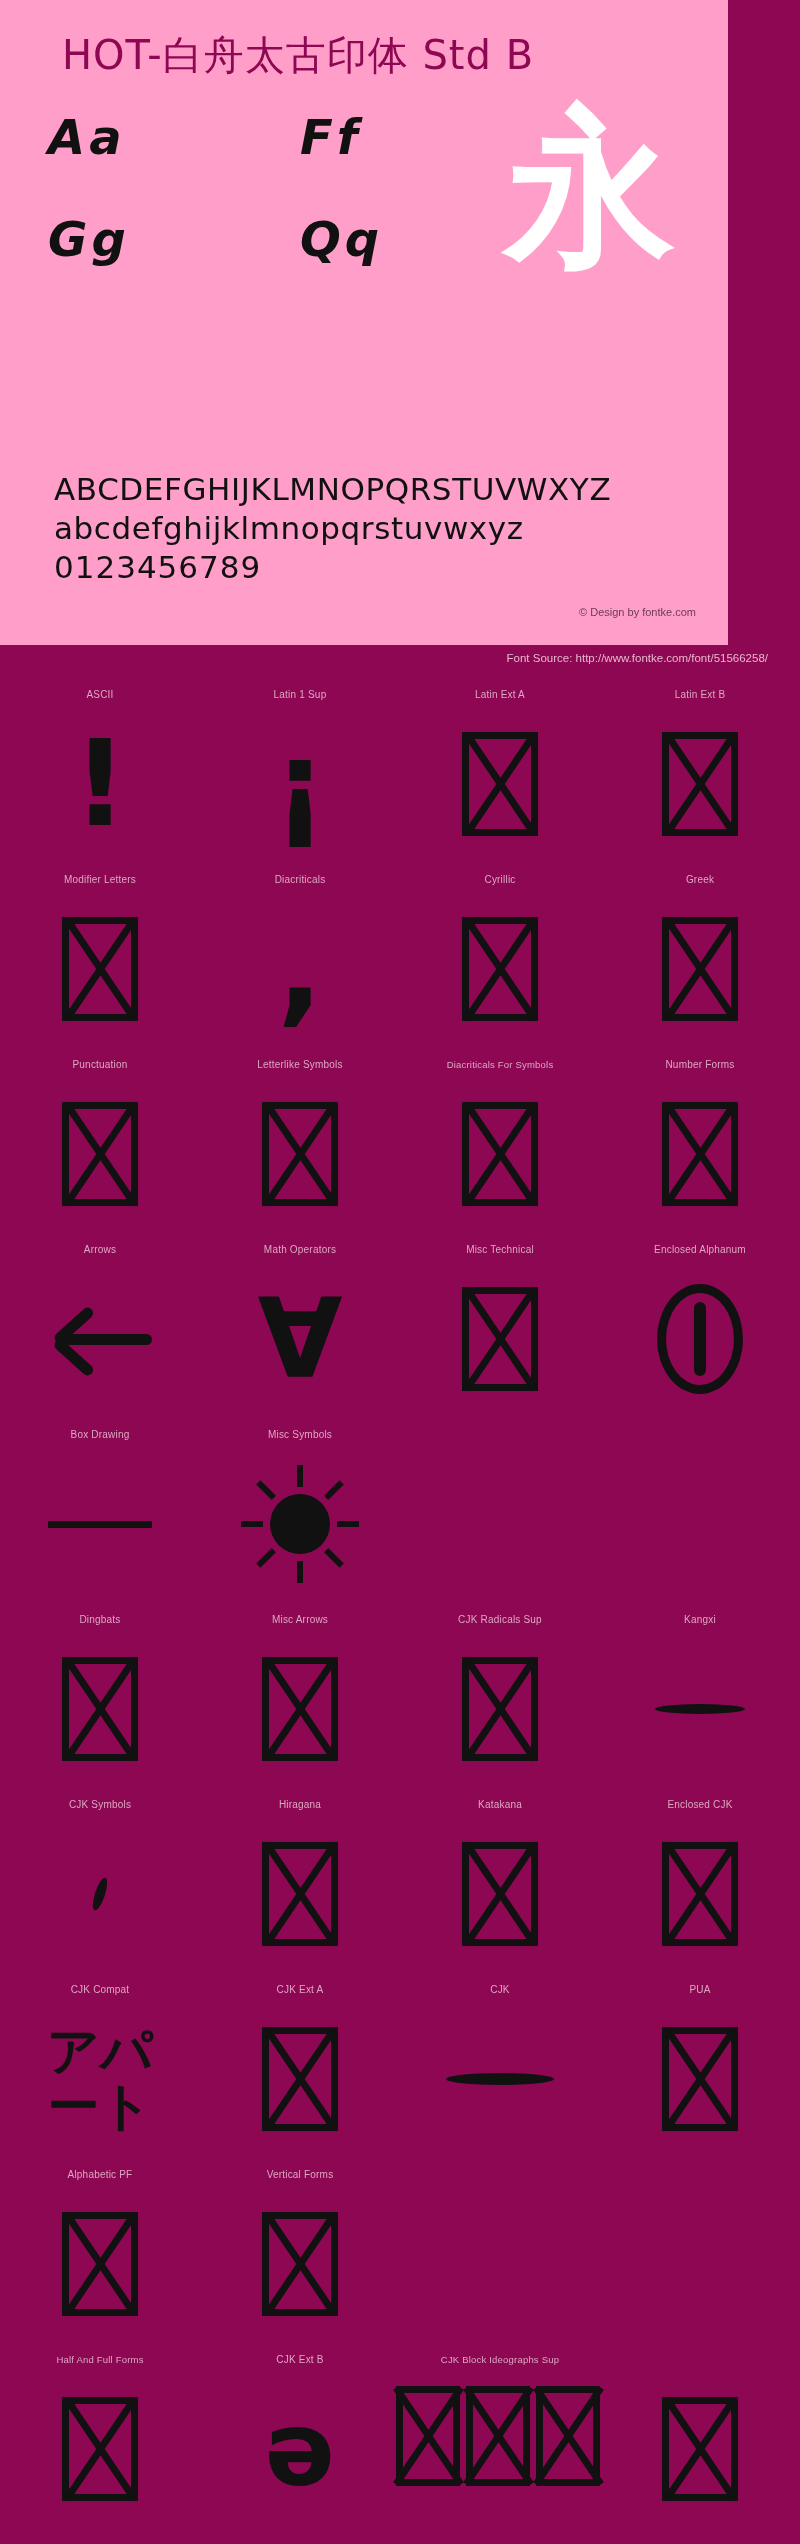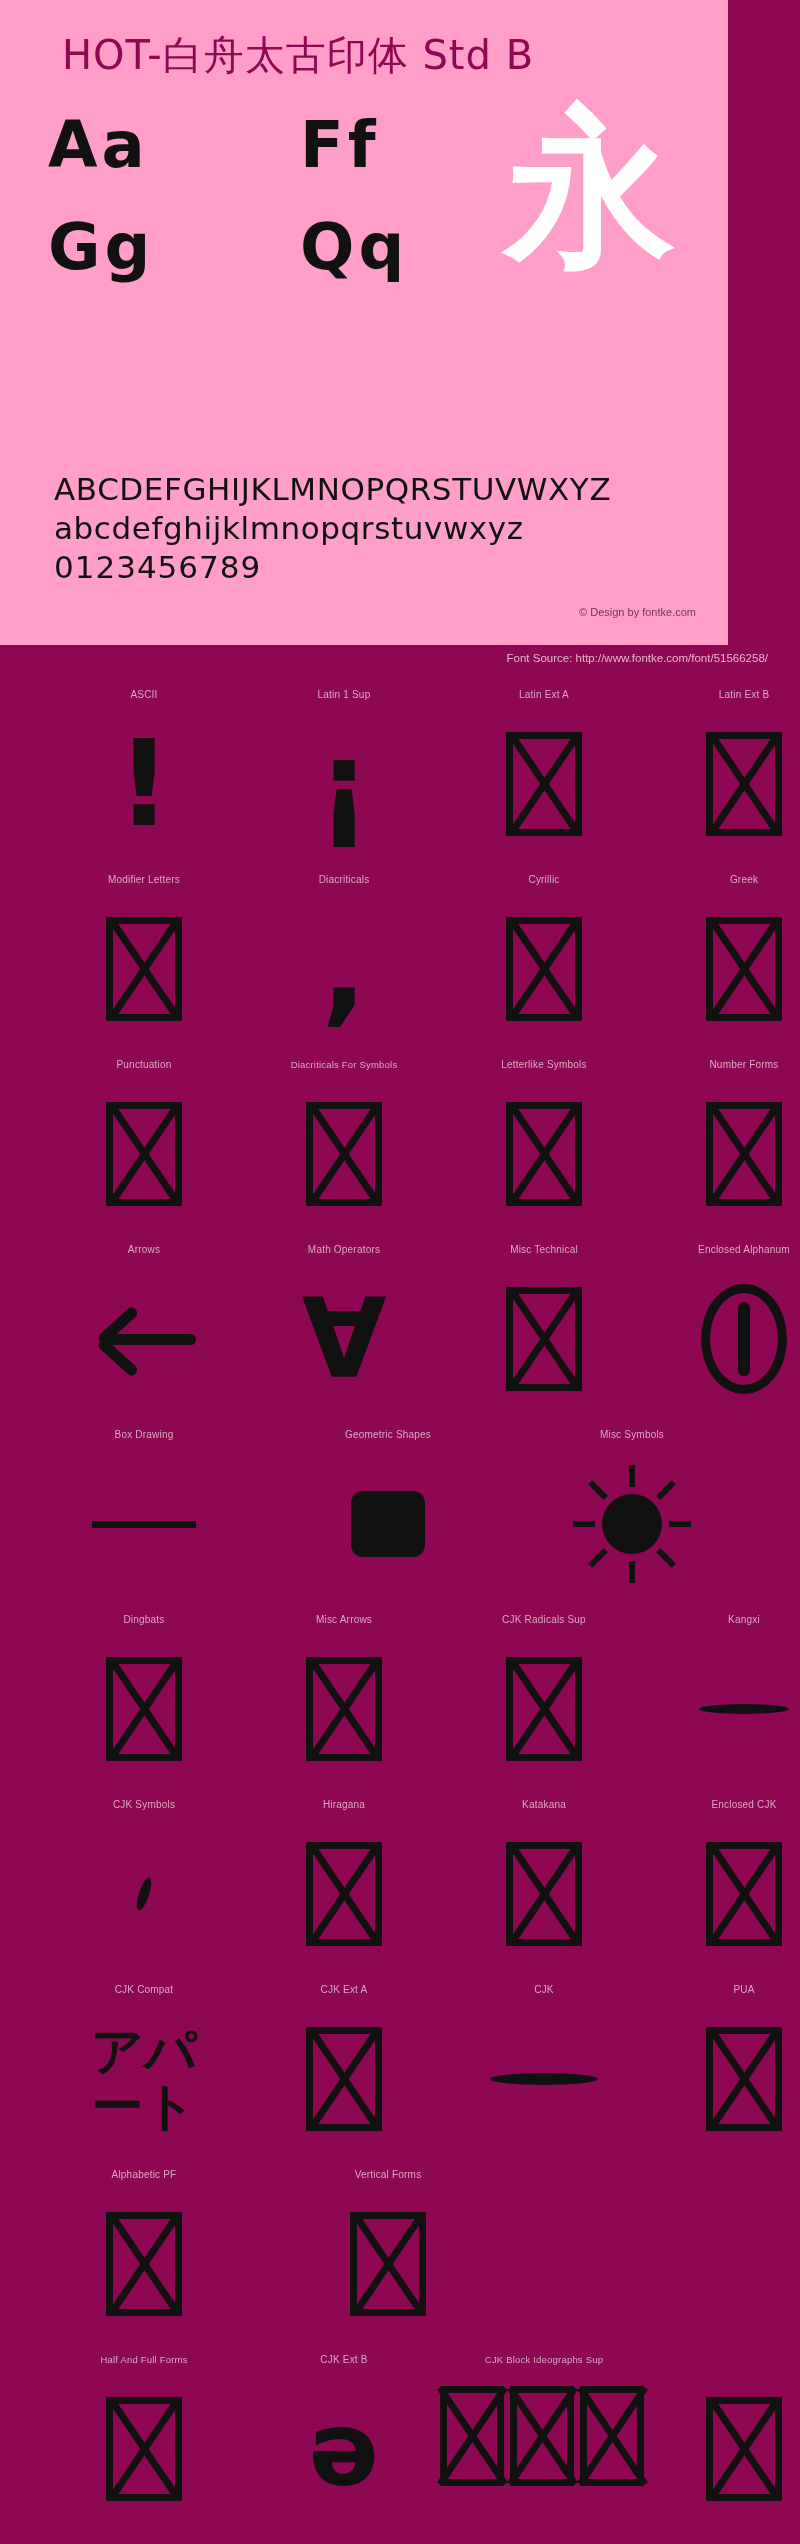--- a/index.html
+++ b/index.html
@@ -42,25 +42,26 @@
     position: absolute;
     left: 0;
     top: 95px;
     width: 800px;
     height: 185px;
   }
 
   .pair {
     position: absolute;
     font-family: "DejaVu Sans", sans-serif;
-    font-size: 64px;
+    font-size: 48px;
     font-weight: 700;
     color: #111111;
     letter-spacing: 4px;
     line-height: 1;
+    font-style: italic;
   }
   .pair-aa { left: 48px; top: 18px; }
   .pair-ff { left: 300px; top: 18px; }
   .pair-gg { left: 48px; top: 120px; }
   .pair-qq { left: 300px; top: 120px; }
 
   .cjk-sample {
     position: absolute;
     left: 505px;
     top: 8px;
@@ -127,21 +128,20 @@
   .cov-row {
     display: flex;
     width: 800px;
     height: 185px;
   }
 
   .cov-cell {
     position: relative;
     width: 200px;
     height: 185px;
-    margin-left: 44px;
   }
 
   .cov-label {
     position: absolute;
     top: 8px;
     left: 0;
     width: 200px;
     text-align: center;
     font-size: 10px;
     color: #dba9c2;
@@ -409,27 +409,27 @@
         </div>
       </div>
       <div class="cov-row">
         <div class="cov-cell">
           <div class="cov-label">Punctuation</div>
           <div class="cov-glyph">
             <div class="notdef"></div>
           </div>
         </div>
         <div class="cov-cell">
+          <div class="cov-label">Letterlike Symbols</div>
+          <div class="cov-glyph">
+            <div class="notdef"></div>
+          </div>
+        </div>
+        <div class="cov-cell">
           <div class="cov-label wide">Diacriticals For Symbols</div>
-          <div class="cov-glyph">
-            <div class="notdef"></div>
-          </div>
-        </div>
-        <div class="cov-cell">
-          <div class="cov-label">Letterlike Symbols</div>
           <div class="cov-glyph">
             <div class="notdef"></div>
           </div>
         </div>
         <div class="cov-cell">
           <div class="cov-label">Number Forms</div>
           <div class="cov-glyph">
             <div class="notdef"></div>
           </div>
         </div>
@@ -465,26 +465,20 @@
               <div class="stem"></div>
             </div>
           </div>
         </div>
       </div>
       <div class="cov-row">
         <div class="cov-cell">
           <div class="cov-label">Box Drawing</div>
           <div class="cov-glyph">
             <div class="hline"></div>
-          </div>
-        </div>
-        <div class="cov-cell">
-          <div class="cov-label">Geometric Shapes</div>
-          <div class="cov-glyph">
-            <div class="blob-square"></div>
           </div>
         </div>
         <div class="cov-cell">
           <div class="cov-label">Misc Symbols</div>
           <div class="cov-glyph">
             <div class="sun">
               <div class="sun-core"></div>
               <div class="sun-ray" style="transform: rotate(0deg);"></div>
               <div class="sun-ray" style="transform: rotate(45deg);"></div>
               <div class="sun-ray" style="transform: rotate(90deg);"></div>

